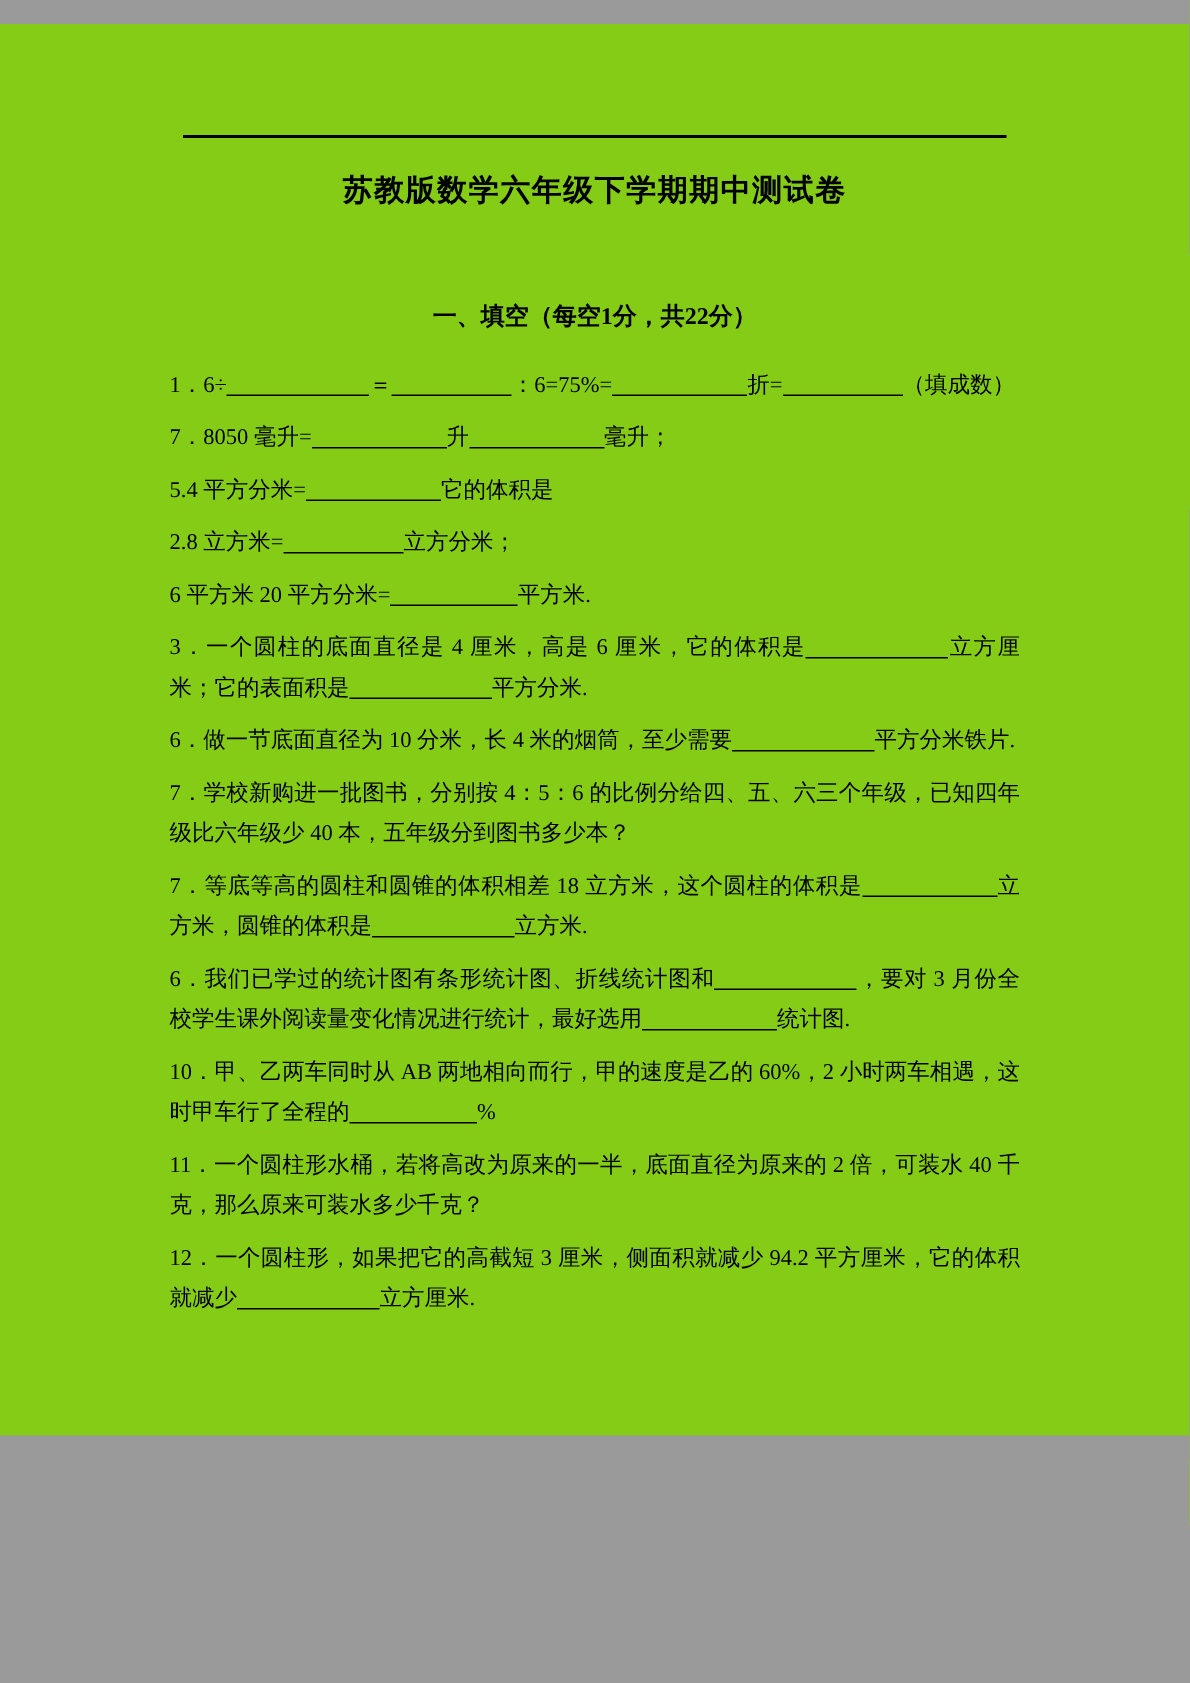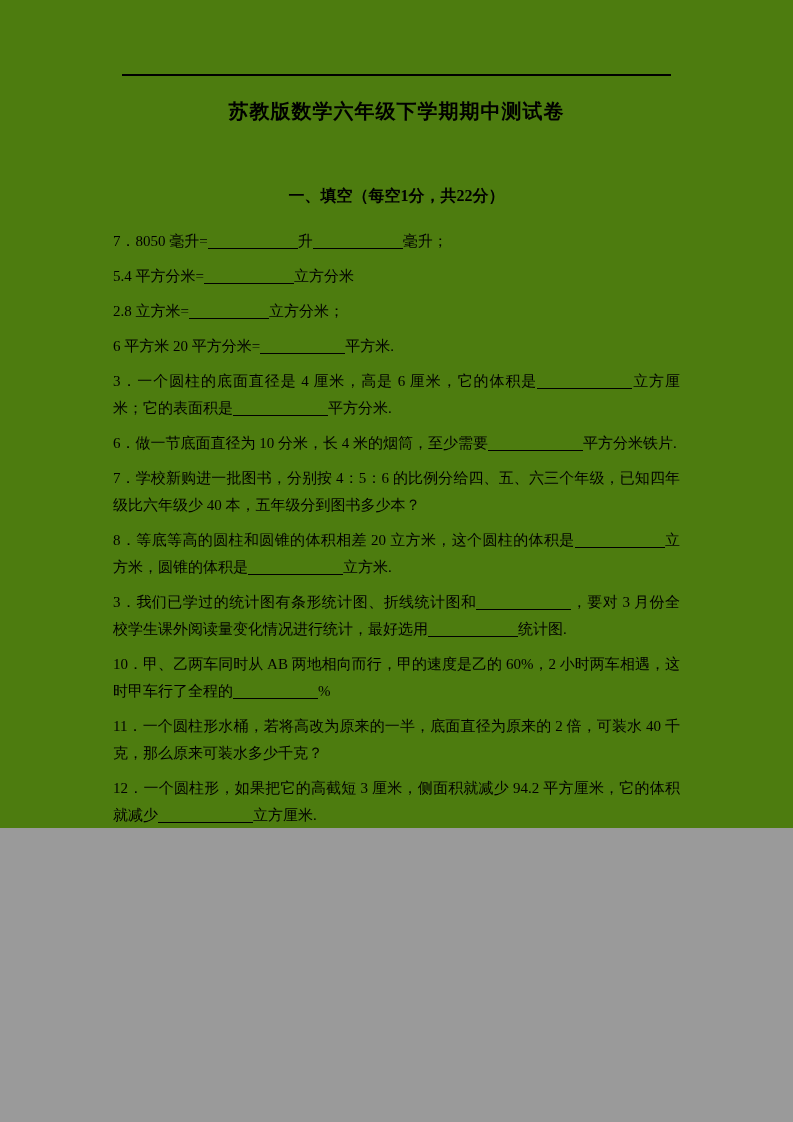--- a/index.html
+++ b/index.html
@@ -1,22 +1,22 @@
 <!DOCTYPE html>
 <html><head>
 <meta charset="utf-8">
 <style>
   * { margin: 0; padding: 0; box-sizing: border-box; }
   html, body { background: #9a9a9a; }
   .page {
     position: relative;
     width: 793px;
-    height: 828px;
-    margin: 0 auto;
-    background: #4d7c0f;
+    height: 941px;
+    margin: 16px auto;
+    background: #84cc16;
     color: #000000;
     font-family: "Liberation Serif", "DejaVu Serif", serif;
     overflow: hidden;
   }
   .header-rule {
     position: absolute;
     left: 122px;
     top: 74px;
     width: 549px;
     height: 2px;
@@ -61,27 +61,28 @@
   }
 </style>
 </head>
 <body>
 
 <div class="page">
   <div class="header-rule"></div>
   <h1 class="doc-title">苏教版数学六年级下学期期中测试卷</h1>
   <h2 class="section-heading">一、填空（每空1分，共22分）</h2>
   <div class="questions">
+      <p class="question"><span>1．6÷</span><span class="blank" style="width: 95px;"></span><span>＝</span><span class="blank" style="width: 80px;"></span><span>：6=75%=</span><span class="blank" style="width: 90px;"></span><span>折=</span><span class="blank" style="width: 80px;"></span><span>（填成数）</span></p>
       <p class="question"><span>7．8050 毫升=</span><span class="blank" style="width: 90px;"></span><span>升</span><span class="blank" style="width: 90px;"></span><span>毫升；</span></p>
-      <p class="question"><span>5.4 平方分米=</span><span class="blank" style="width: 90px;"></span><span>立方分米</span></p>
+      <p class="question"><span>5.4 平方分米=</span><span class="blank" style="width: 90px;"></span><span>它的体积是</span></p>
       <p class="question"><span>2.8 立方米=</span><span class="blank" style="width: 80px;"></span><span>立方分米；</span></p>
       <p class="question"><span>6 平方米 20 平方分米=</span><span class="blank" style="width: 85px;"></span><span>平方米.</span></p>
       <p class="question"><span>3．一个圆柱的底面直径是 4 厘米，高是 6 厘米，它的体积是</span><span class="blank" style="width: 95px;"></span><span>立方厘米；它的表面积是</span><span class="blank" style="width: 95px;"></span><span>平方分米.</span></p>
       <p class="question"><span>6．做一节底面直径为 10 分米，长 4 米的烟筒，至少需要</span><span class="blank" style="width: 95px;"></span><span>平方分米铁片.</span></p>
       <p class="question"><span>7．学校新购进一批图书，分别按 4：5：6 的比例分给四、五、六三个年级，已知四年级比六年级少 40 本，五年级分到图书多少本？</span></p>
-      <p class="question"><span>8．等底等高的圆柱和圆锥的体积相差 20 立方米，这个圆柱的体积是</span><span class="blank" style="width: 90px;"></span><span>立方米，圆锥的体积是</span><span class="blank" style="width: 95px;"></span><span>立方米.</span></p>
-      <p class="question"><span>3．我们已学过的统计图有条形统计图、折线统计图和</span><span class="blank" style="width: 95px;"></span><span>，要对 3 月份全校学生课外阅读量变化情况进行统计，最好选用</span><span class="blank" style="width: 90px;"></span><span>统计图.</span></p>
+      <p class="question"><span>7．等底等高的圆柱和圆锥的体积相差 18 立方米，这个圆柱的体积是</span><span class="blank" style="width: 90px;"></span><span>立方米，圆锥的体积是</span><span class="blank" style="width: 95px;"></span><span>立方米.</span></p>
+      <p class="question"><span>6．我们已学过的统计图有条形统计图、折线统计图和</span><span class="blank" style="width: 95px;"></span><span>，要对 3 月份全校学生课外阅读量变化情况进行统计，最好选用</span><span class="blank" style="width: 90px;"></span><span>统计图.</span></p>
       <p class="question"><span>10．甲、乙两车同时从 AB 两地相向而行，甲的速度是乙的 60%，2 小时两车相遇，这时甲车行了全程的</span><span class="blank" style="width: 85px;"></span><span>%</span></p>
       <p class="question"><span>11．一个圆柱形水桶，若将高改为原来的一半，底面直径为原来的 2 倍，可装水 40 千克，那么原来可装水多少千克？</span></p>
       <p class="question"><span>12．一个圆柱形，如果把它的高截短 3 厘米，侧面积就减少 94.2 平方厘米，它的体积就减少</span><span class="blank" style="width: 95px;"></span><span>立方厘米.</span></p>
     </div>
   <div class="page-number">1</div>
 </div>
 
 </body></html>

